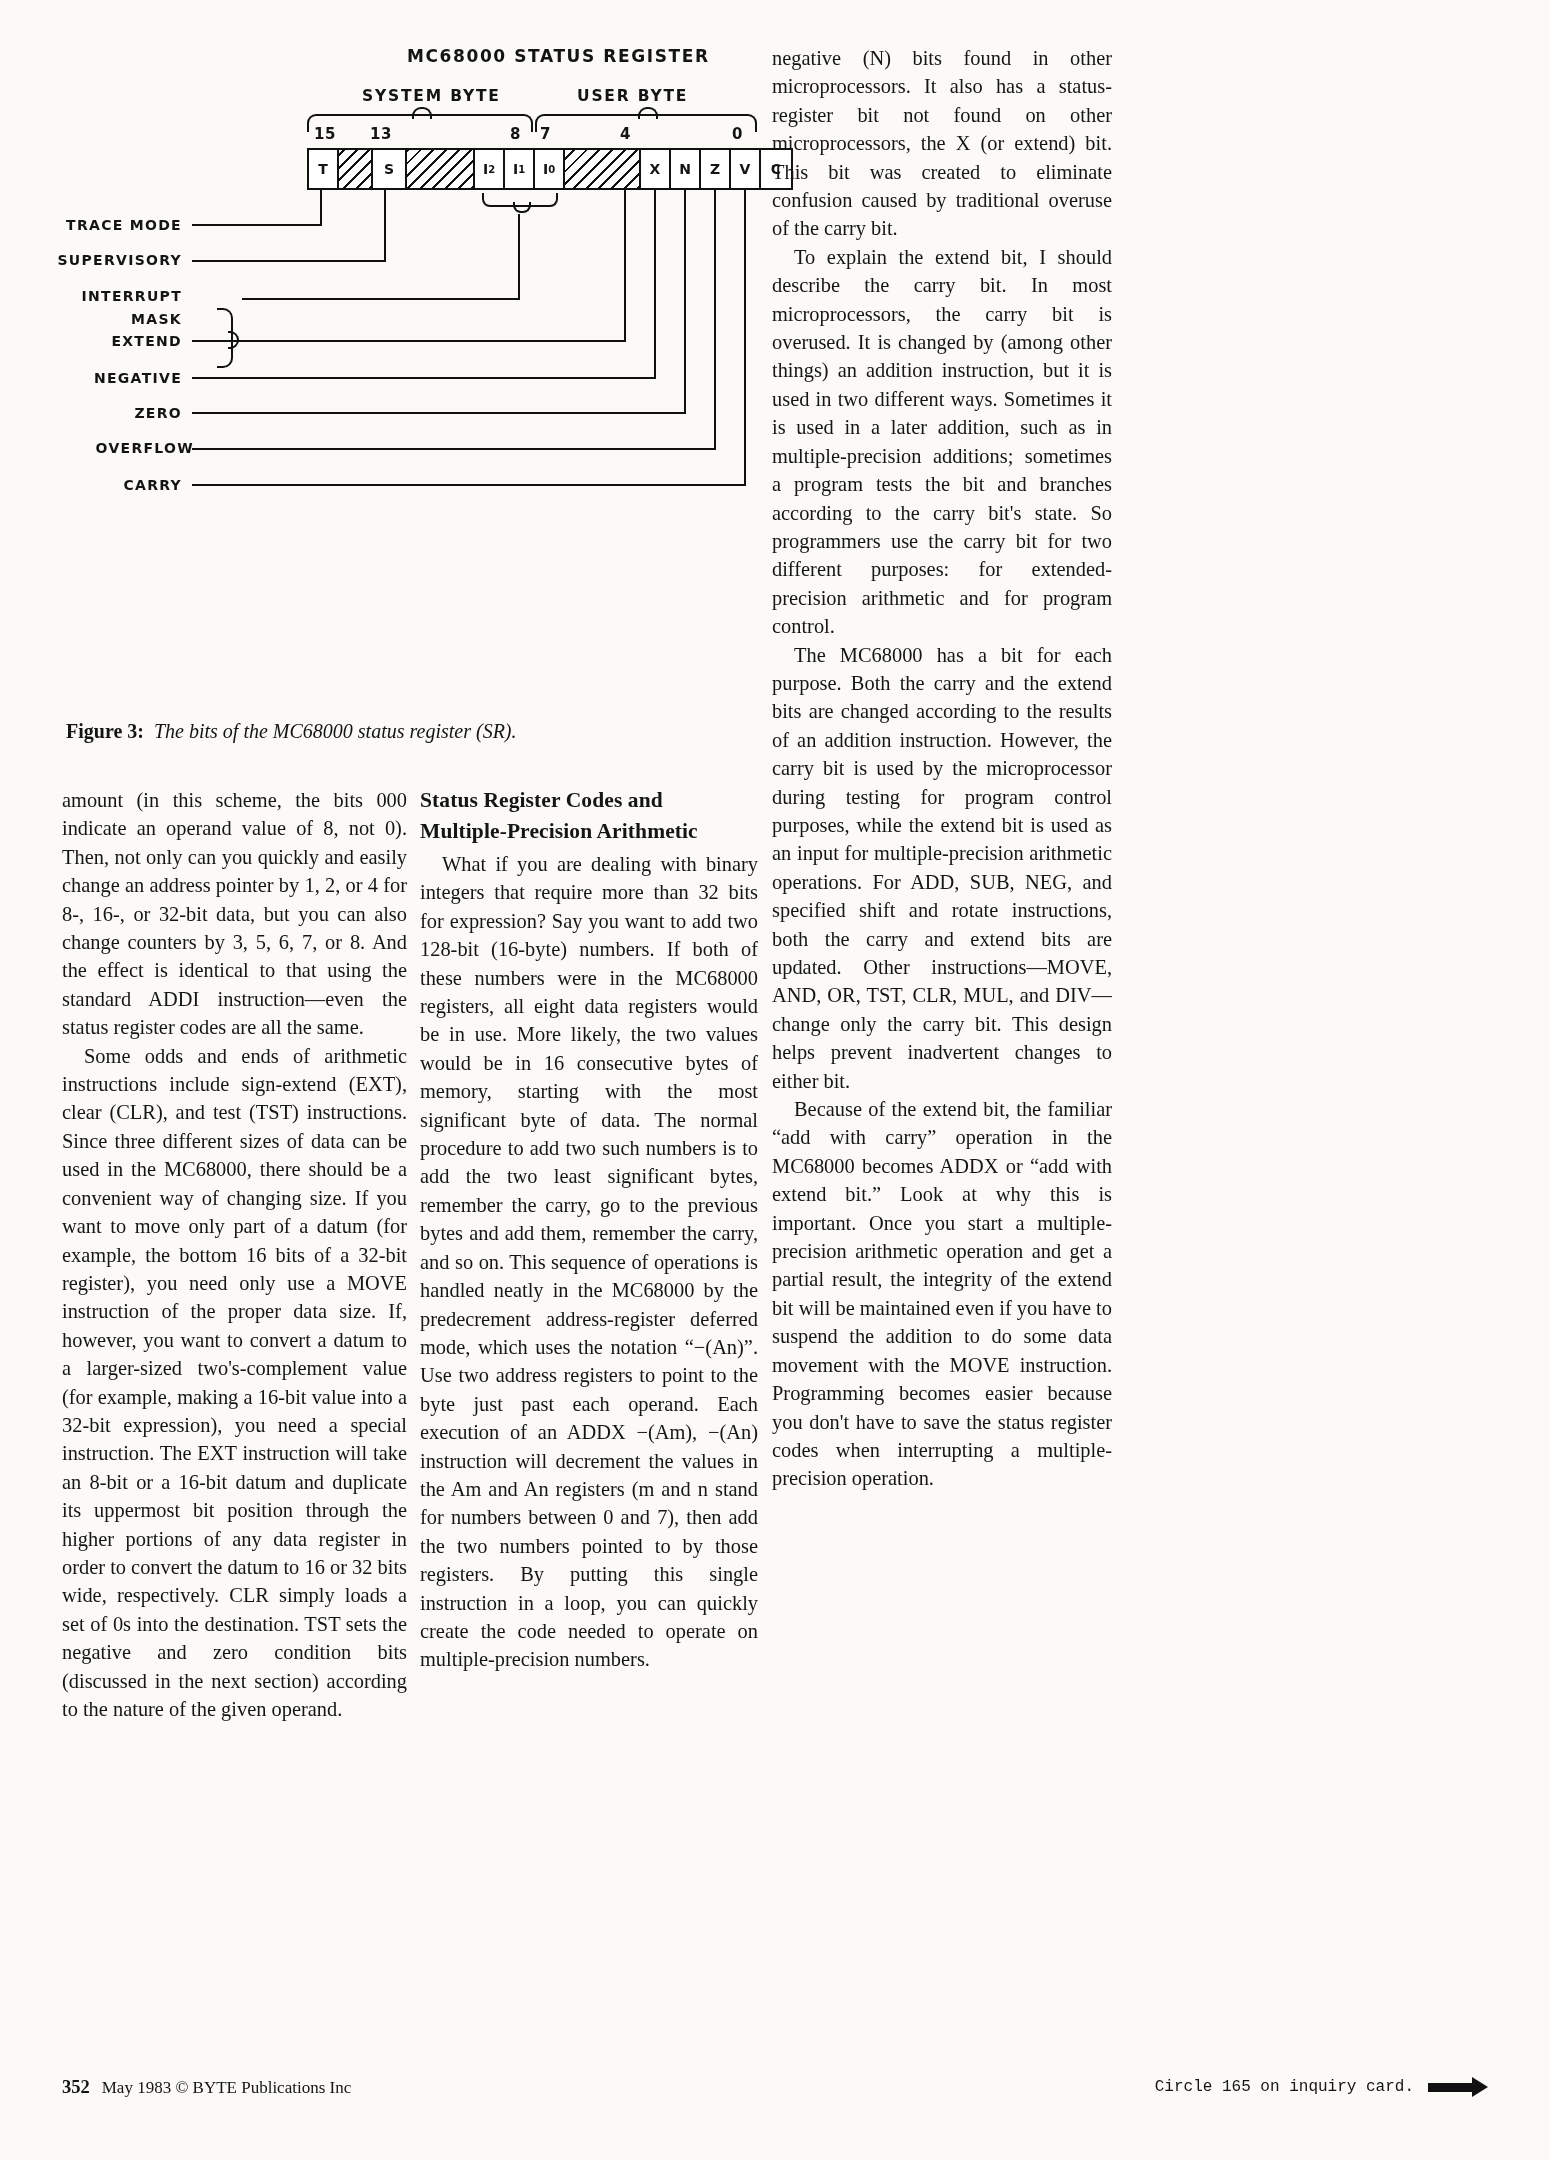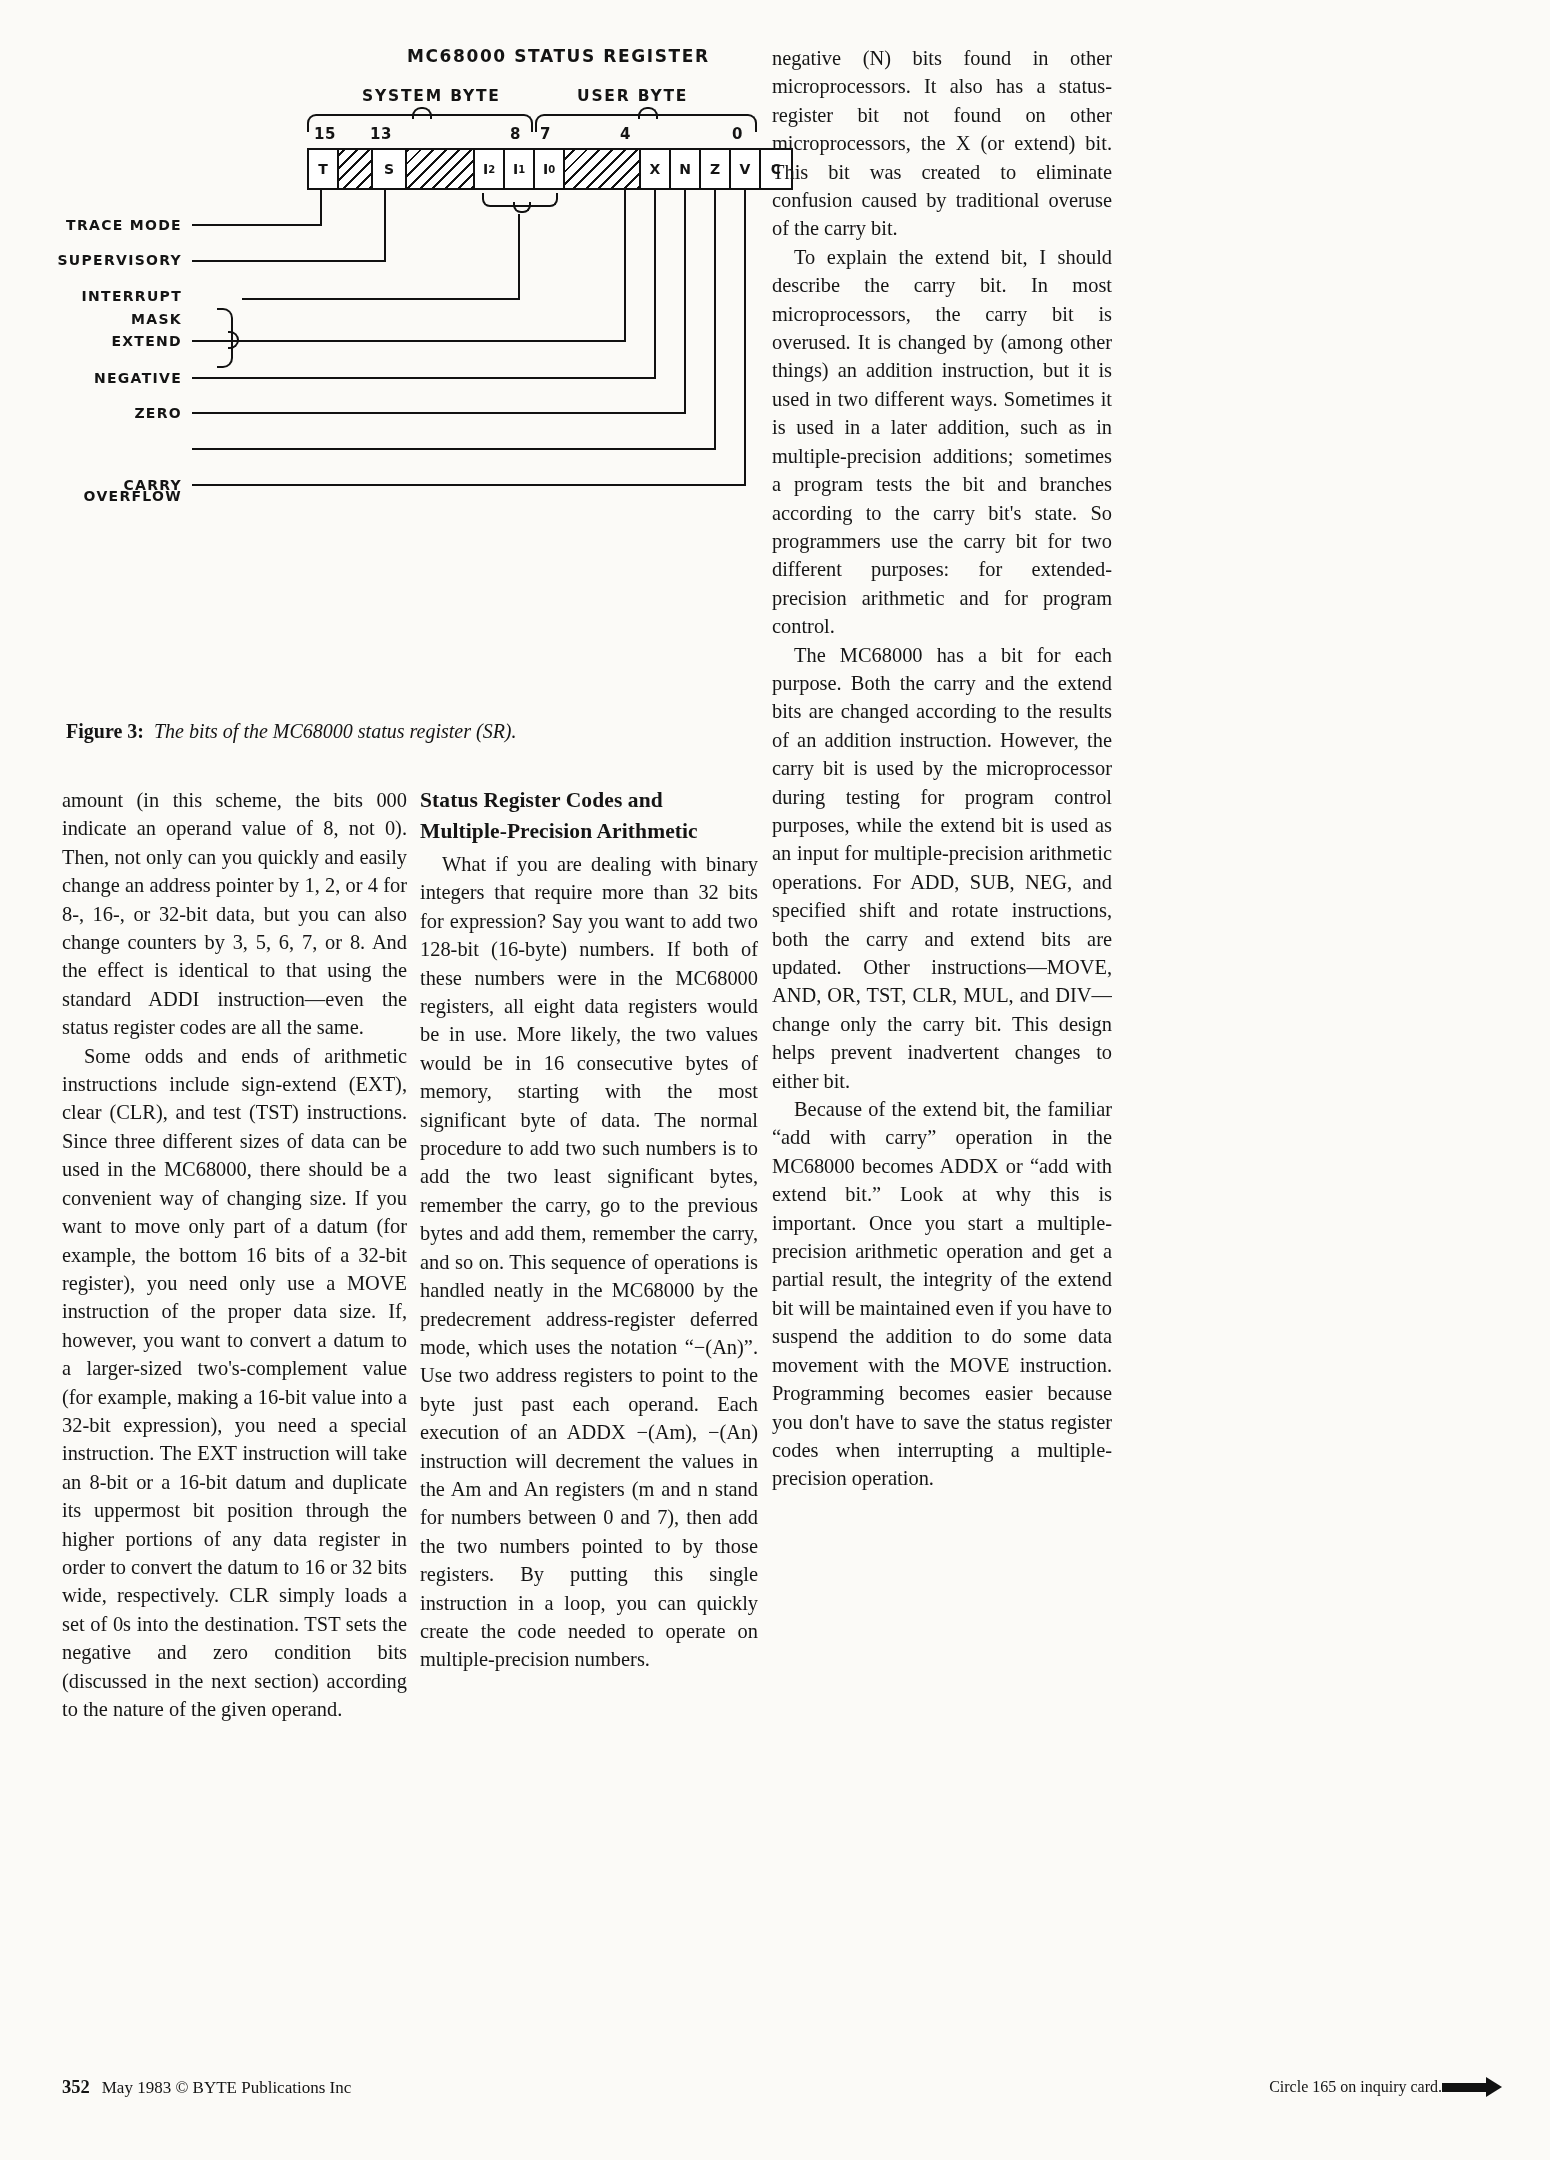--- a/index.html
+++ b/index.html
@@ -237,27 +237,28 @@
     font-size: 17px;
     white-space: nowrap;
   }
   .footer-left .pageno {
     font-weight: 700;
     font-size: 18.5px;
     margin-right: 12px;
   }
   .footer-right {
     position: absolute;
-    right: 62px;
+    right: 76px;
     top: 2078px;
-    font-family: Liberation Serif, serif;
+    font-family: Liberation Mono, monospace;
     font-size: 16px;
     white-space: nowrap;
     display: flex;
     align-items: center;
+    gap: 14px;
   }
   .arrow-right {
     display: inline-block;
     width: 46px;
     height: 9px;
     position: relative;
     background: #111;
     margin-top: 1px;
   }
   .arrow-right::after {
@@ -325,21 +326,21 @@
 
     <div class="underbrace"></div>
 
     <div class="leader-label" style="left:0px;  top:187px; width:130px;">TRACE MODE</div>
     <div class="leader-label" style="left:0px;  top:222px; width:130px;">SUPERVISORY</div>
     <div class="leader-label" style="left:0px;  top:258px; width:130px;">INTERRUPT</div>
     <div class="leader-label" style="left:0px;  top:281px; width:130px;">MASK</div>
     <div class="leader-label" style="left:0px;  top:303px; width:130px;">EXTEND</div>
     <div class="leader-label" style="left:0px;  top:340px; width:130px;">NEGATIVE</div>
     <div class="leader-label" style="left:0px;  top:375px; width:130px;">ZERO</div>
-    <div class="leader-label" style="left:0px;  top:410px; width:130px;margin-top:48px;">OVERFLOW</div>
+    <div class="leader-label" style="left:12px;  top:410px; width:130px;">OVERFLOW</div>
     <div class="leader-label" style="left:0px;  top:447px; width:130px;">CARRY</div>
 
     <div class="imask-brace"></div>
 
     <div class="leader-line" style="left:140px; top:194px; width:130px;"></div>
     <div class="riser" style="left:268px; top:160px; height:36px;"></div>
 
     <div class="leader-line" style="left:140px; top:230px; width:194px;"></div>
     <div class="riser" style="left:332px; top:160px; height:72px;"></div>
 

